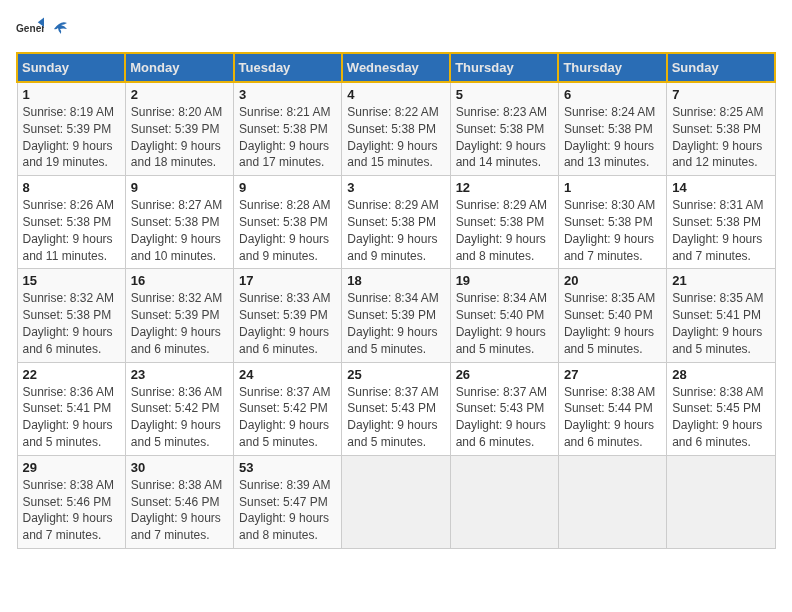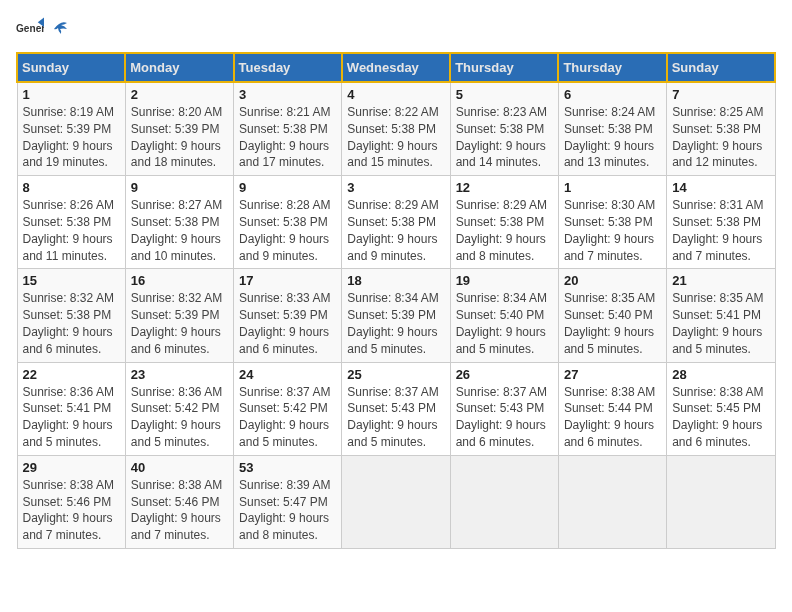--- a/index.html
+++ b/index.html
@@ -240,21 +240,21 @@
           <span class="day-number">28</span>
           <div class="day-info">Sunrise: 8:38 AM<br>Sunset: 5:45 PM<br>Daylight: 9 hours and 6 minutes.</div>
         </td>
       </tr>
       <tr>
         <td>
           <span class="day-number">29</span>
           <div class="day-info">Sunrise: 8:38 AM<br>Sunset: 5:46 PM<br>Daylight: 9 hours and 7 minutes.</div>
         </td>
         <td>
-          <span class="day-number">40</span>
+          <span class="day-number">30</span>
           <div class="day-info">Sunrise: 8:38 AM<br>Sunset: 5:46 PM<br>Daylight: 9 hours and 7 minutes.</div>
         </td>
         <td>
           <span class="day-number">53</span>
           <div class="day-info">Sunrise: 8:39 AM<br>Sunset: 5:47 PM<br>Daylight: 9 hours and 8 minutes.</div>
         </td>
         <td class="empty-cell"></td>
         <td class="empty-cell"></td>
         <td class="empty-cell"></td>
         <td class="empty-cell"></td>

